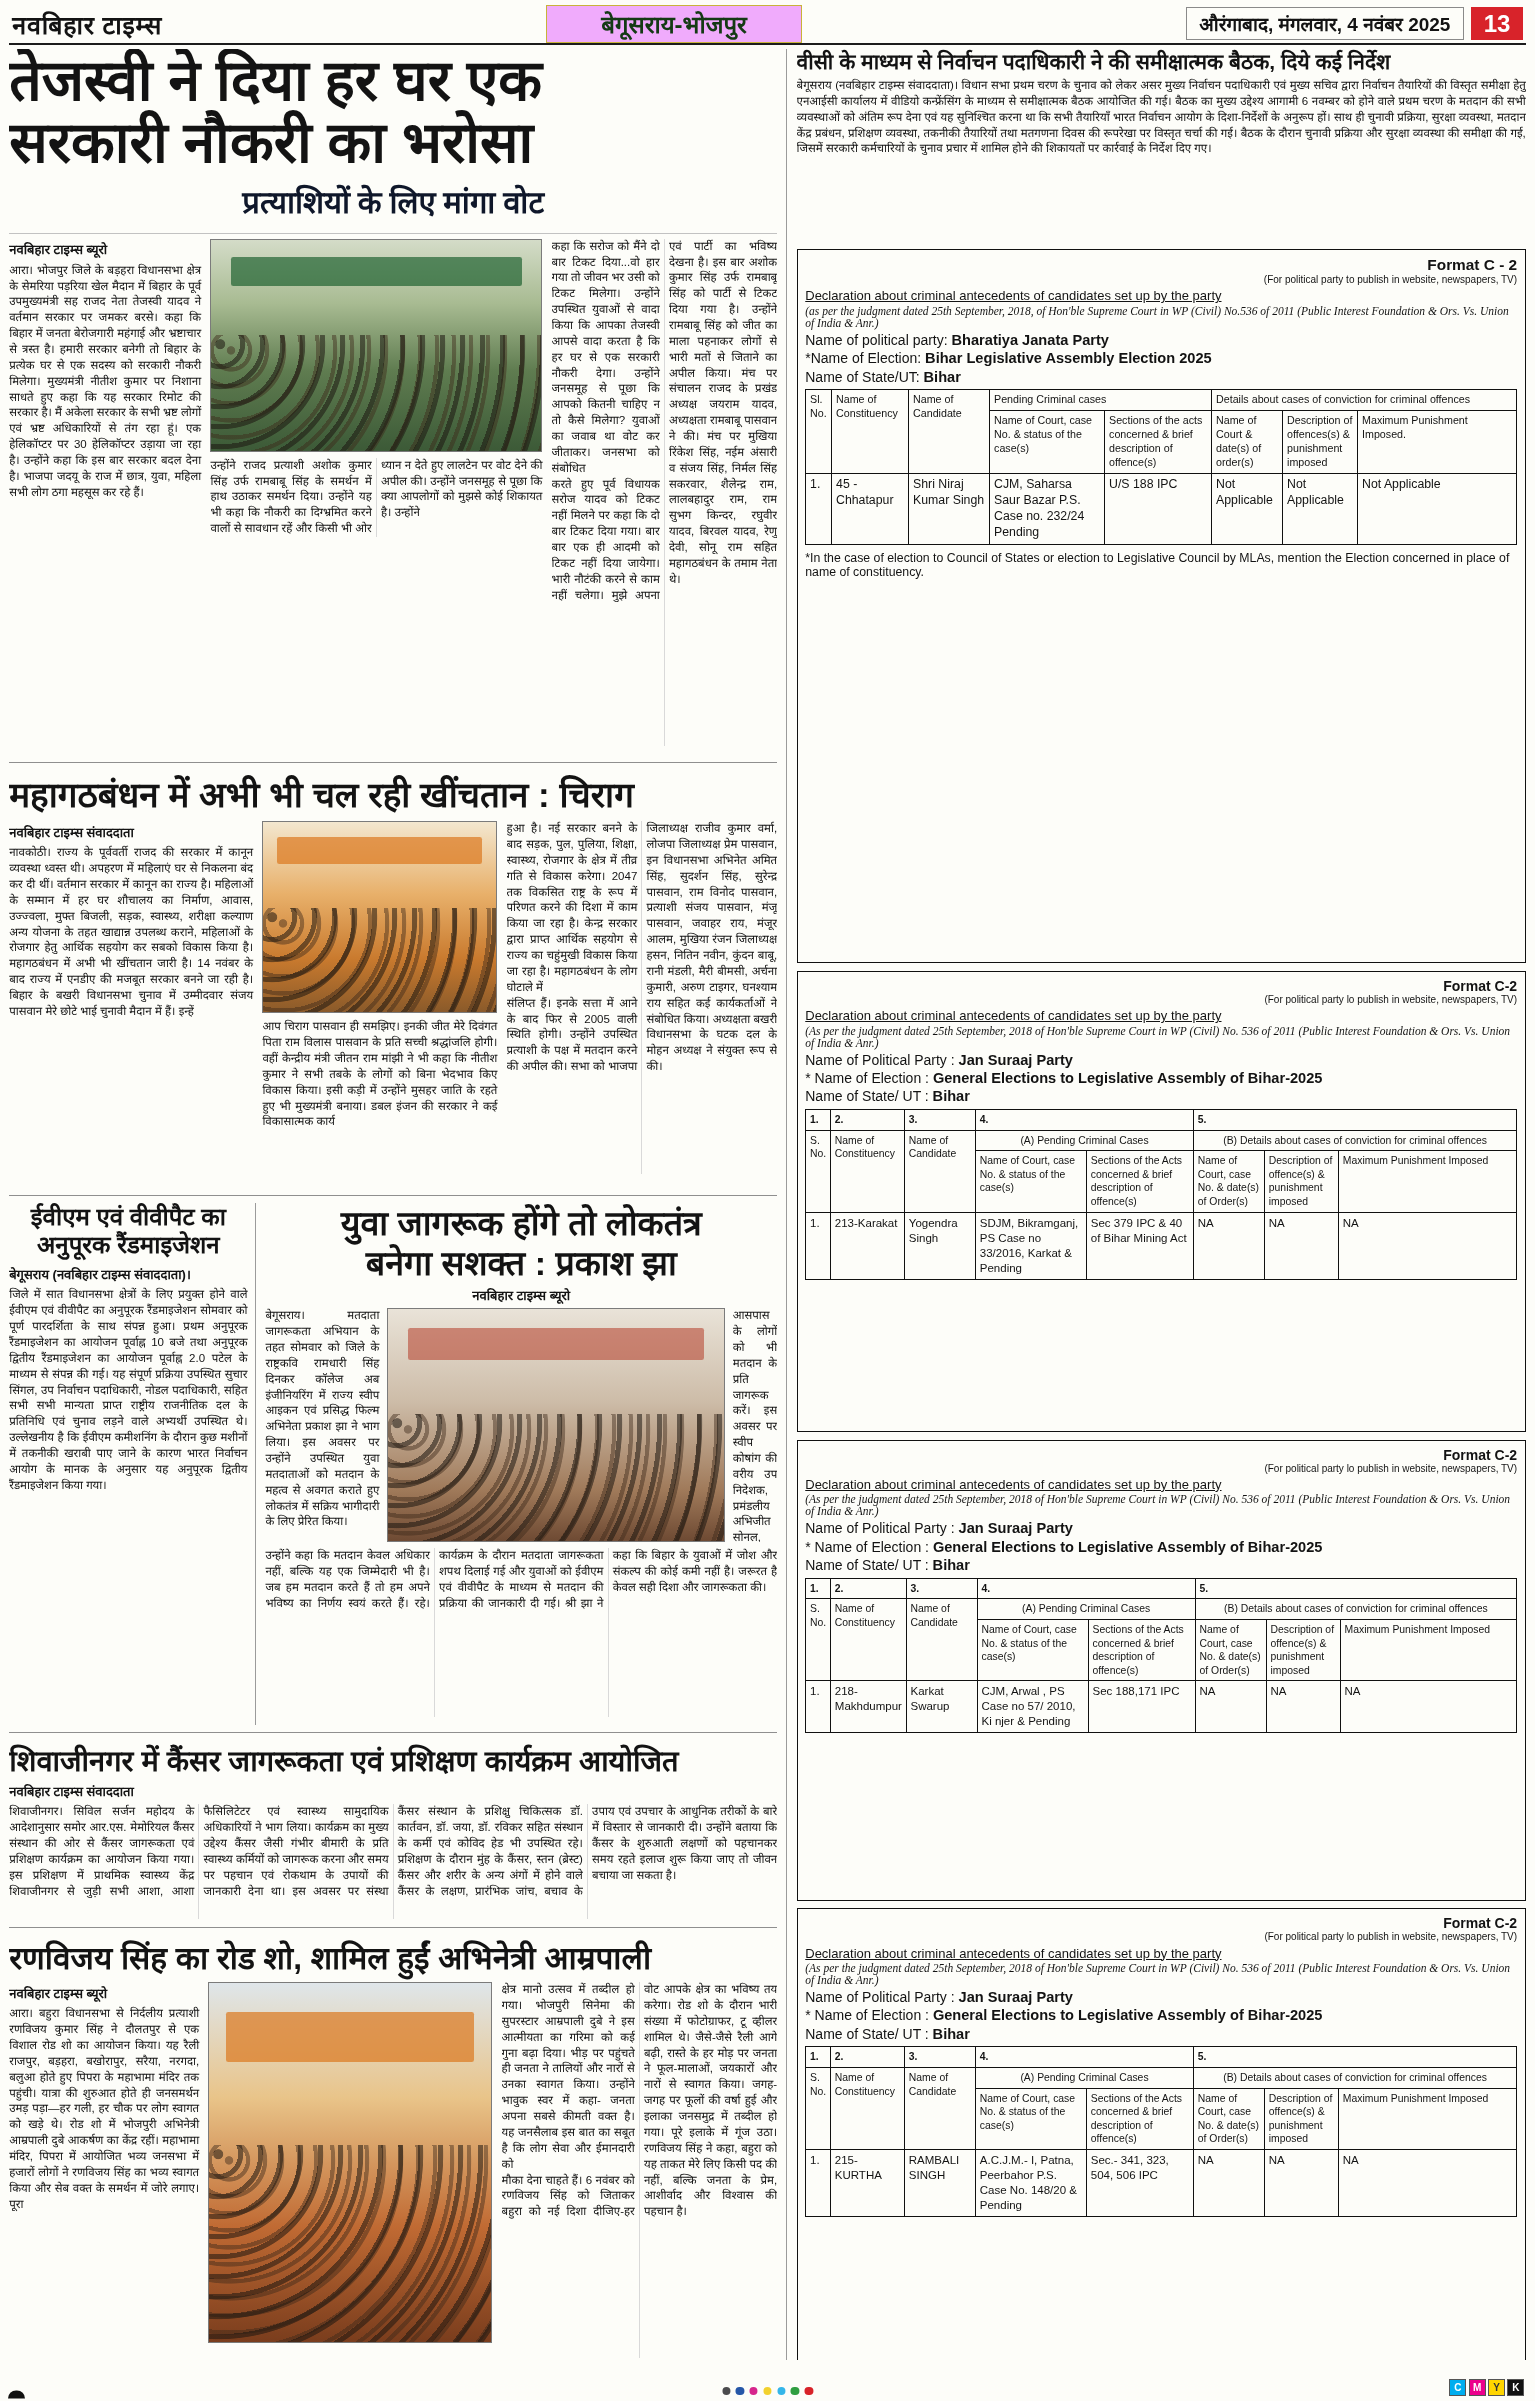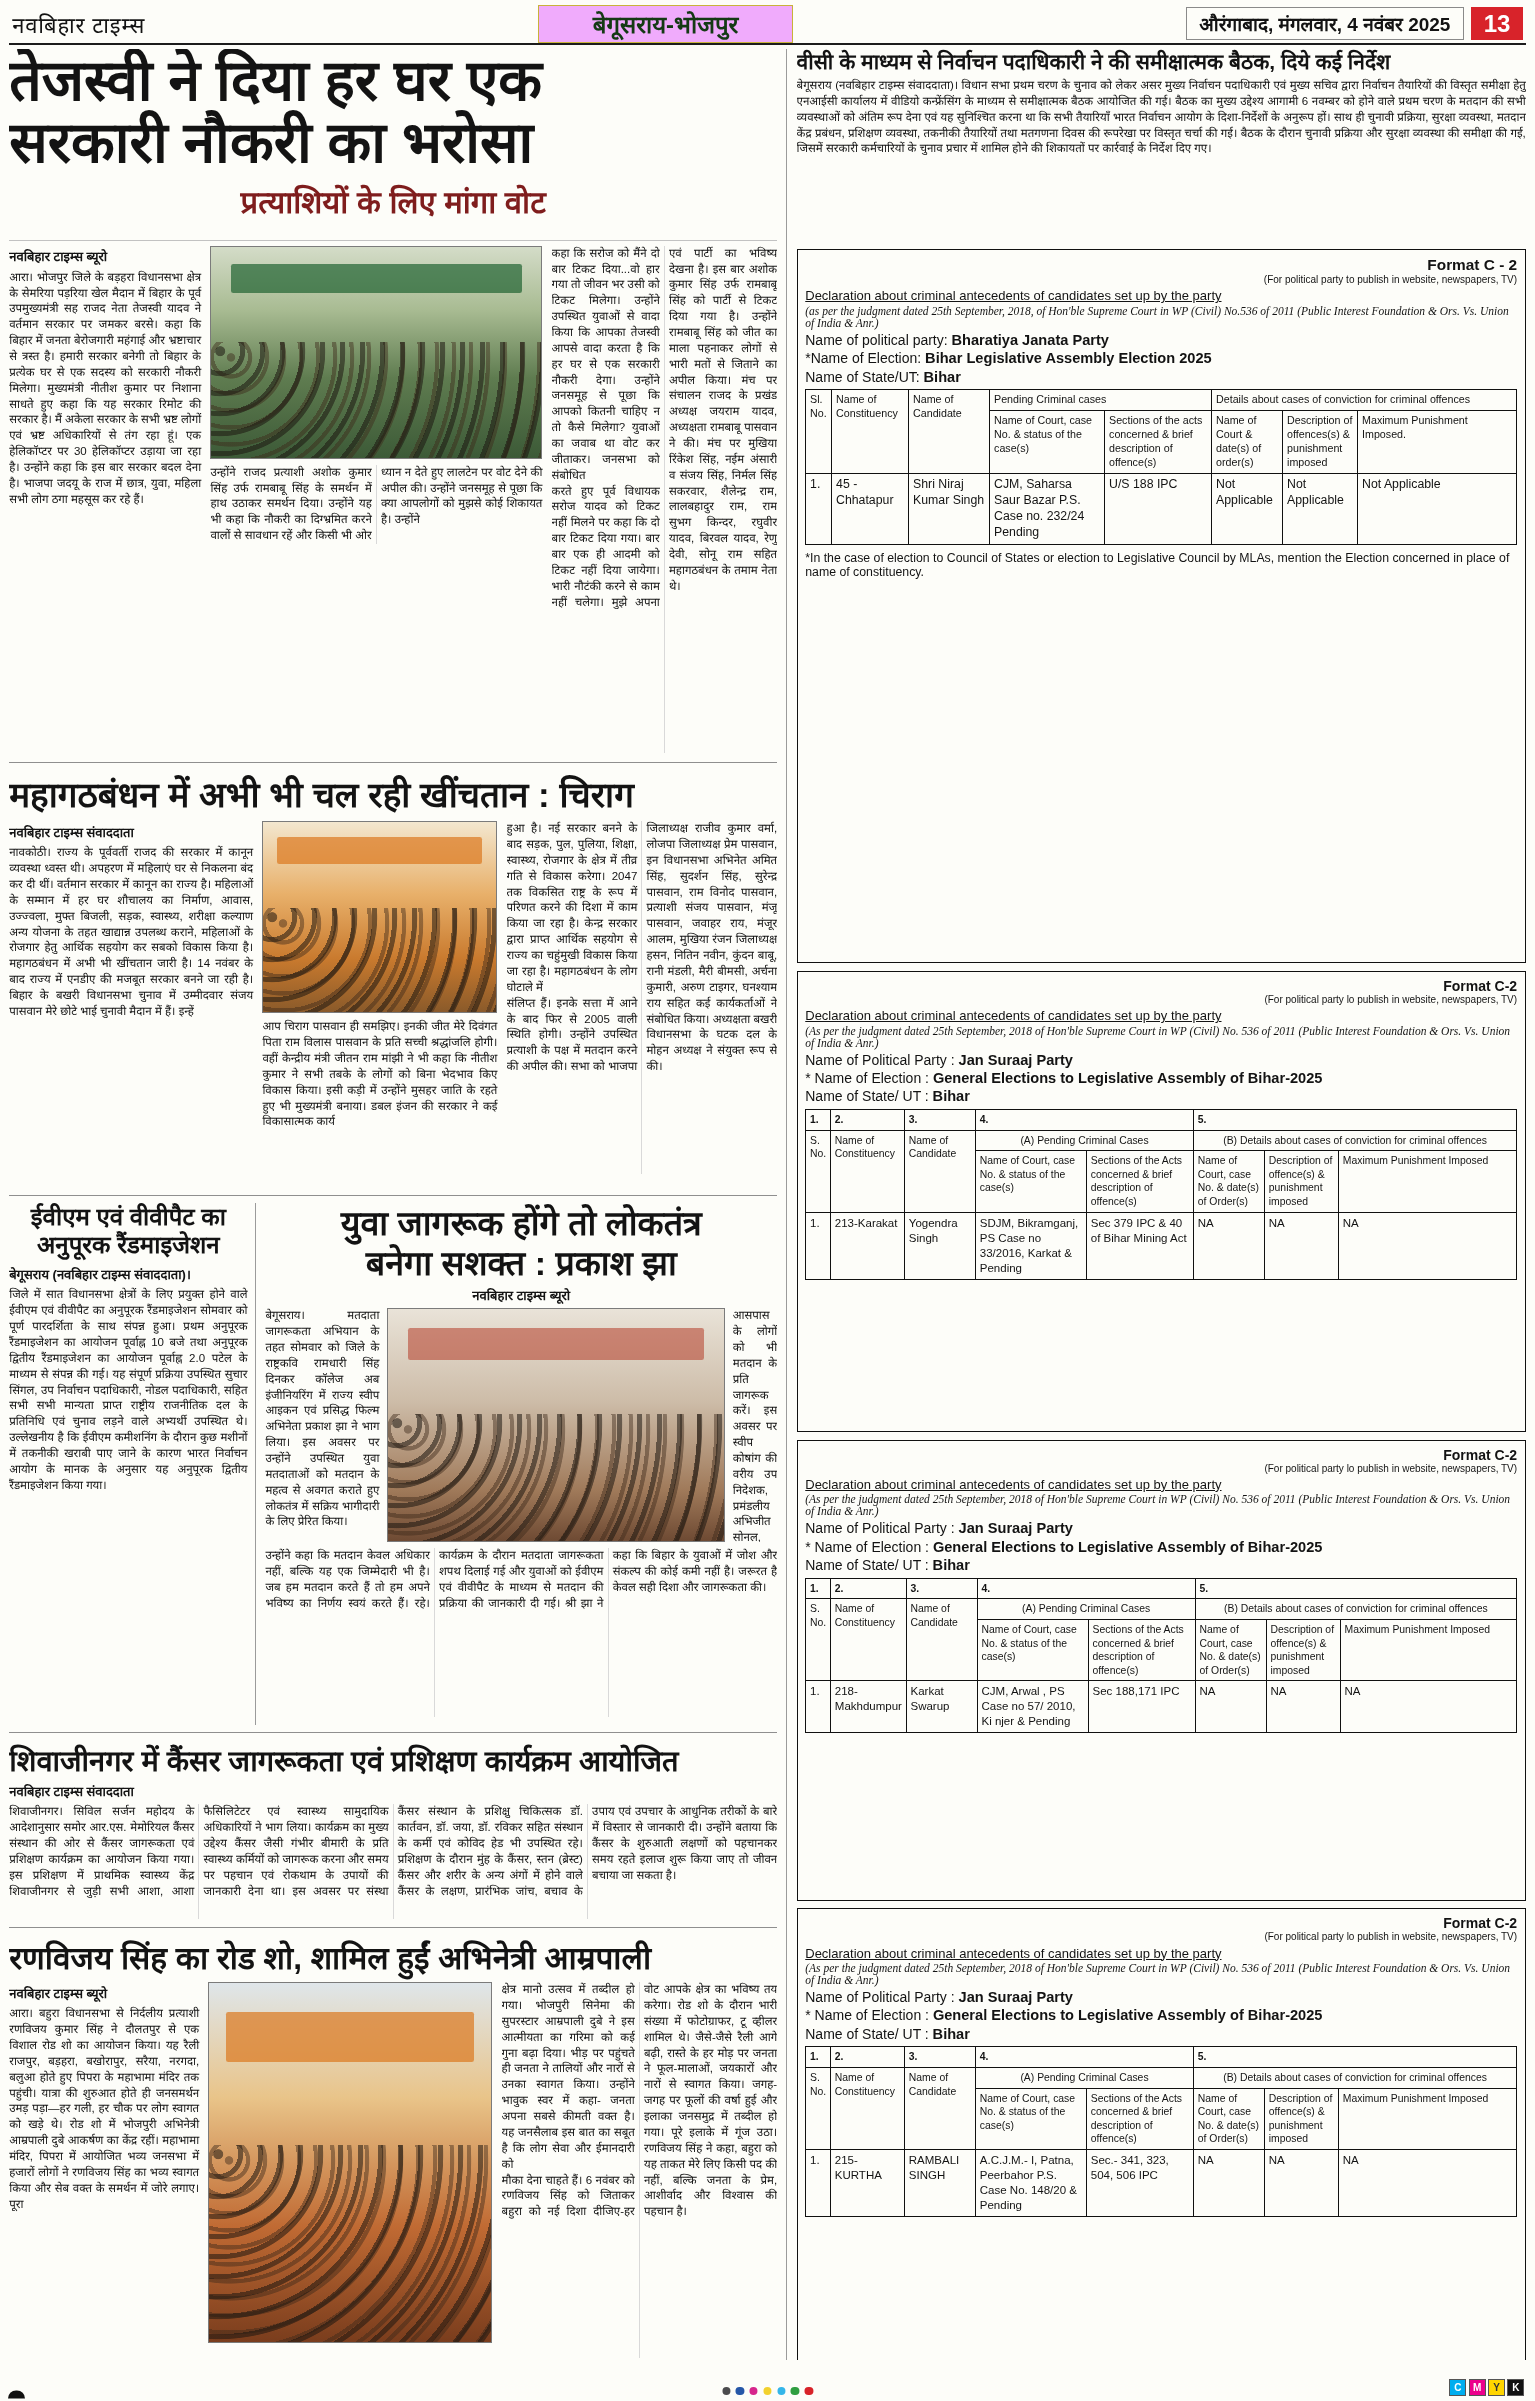--- a/index.html
+++ b/index.html
@@ -5,21 +5,21 @@
   * { box-sizing: border-box; margin: 0; padding: 0; }
   body { margin:0; background:#e8e8e4; }
   .page {
     width:1535px; height:2401px; position:relative; margin:0 auto;
     background:#fdfdf9; color:#131313; overflow:hidden;
     font-family:"Liberation Sans","DejaVu Sans",sans-serif;
     padding:4.6px 9.2px;
   }
   
   .masthead { height:40px; display:flex; align-items:center; justify-content:space-between; border-bottom:2.3px solid #1c1c1c; padding:1.5px 3.1px; }
-  .paper-name { font-size:22px; font-weight:normal; letter-spacing:0.8px; }
+  .paper-name { font-size:25px; font-weight:bold; letter-spacing:0.8px; }
   .region-box { background:#f0abfc; border:0.8px solid #c9b23a; color:#143a14; font-size:24px; font-weight:bold; padding:1.5px 54px; }
   .mast-right { display:flex; align-items:flex-start; gap:7.7px; }
   .date-box { border:0.8px solid #8a8a8a; font-size:19px; font-weight:bold; padding:2.3px 12.3px; }
   .page-num { background:#d8232a; color:#fff; font-size:24px; font-weight:bold; padding:2.3px 12.3px; }
   
   .content { display:flex; gap:9.2px; margin-top:4px; height:2311px; overflow:hidden; }
   .col-left { width:768px; flex:none; overflow:hidden; }
   .col-right { flex:1; border-left:0.8px solid #9b9b9b; padding-left:9.2px; overflow:hidden; }
   .rule { border-top:0.8px solid #8f8f8f; margin:7px 0; }
   .byline { font-weight:bold; font-size:13px; margin:1.5px 0 4.6px; }
@@ -32,21 +32,21 @@
   .photo { border:0.8px solid #7b7b7b; position:relative; overflow:hidden; }
   .photo .crowd { position:absolute; left:0; right:0; bottom:0; height:55%;
     background-image:repeating-radial-gradient(circle at 9.2px 9.2px, rgba(28,22,16,.55) 0 4.6px, rgba(0,0,0,0) 5.4px 20px),
                      repeating-radial-gradient(circle at 20px 15.4px, rgba(60,40,25,.45) 0 3.8px, rgba(0,0,0,0) 4.6px 17px); }
   .photo .banner { position:absolute; left:6%; right:6%; top:8%; height:14%; background:rgba(20,90,40,.65); border-radius:2.3px; }
   .photo.saffron .banner { background:rgba(220,120,30,.7); }
   .photo.warm .banner { background:rgba(180,60,40,.55); }
   
   .lead { height:706px; overflow:hidden; }
   .lead h1 { font-size:57px; line-height:1.1; font-weight:bold; }
-  .lead-sub { color:#7f1d1d; font-size:31px; font-weight:bold; text-align:center; margin:6.1px 0 4.6px; padding-bottom:18px; border-bottom:0.8px solid #c2c2c2; }
+  .lead-sub { color:#0f172a; font-size:31px; font-weight:bold; text-align:center; margin:6.1px 0 4.6px; padding-bottom:11px; border-bottom:0.8px solid #c2c2c2;font-family:Liberation Serif, serif; }
   .lead-body { display:flex; gap:9.2px; height:507px; overflow:hidden; }
   .lead-colL { width:192px; flex:none; }
   .lead-mid { width:332px; flex:none; display:flex; flex-direction:column; gap:6.1px; }
   .lead-mid .photo { height:213px; background:linear-gradient(180deg,#d4dcc8 0%,#a8bb92 30%,#5f7c50 62%,#3c5a37 100%); }
   .lead-right { flex:1; overflow:hidden; }
   
   .chirag { height:418px; overflow:hidden; }
   .chirag h2 { font-size:35px; font-weight:bold; margin-bottom:4.6px; }
   .chirag-body { display:flex; gap:9.2px; height:353px; overflow:hidden; }
   .chirag-colL { width:244px; flex:none; }

